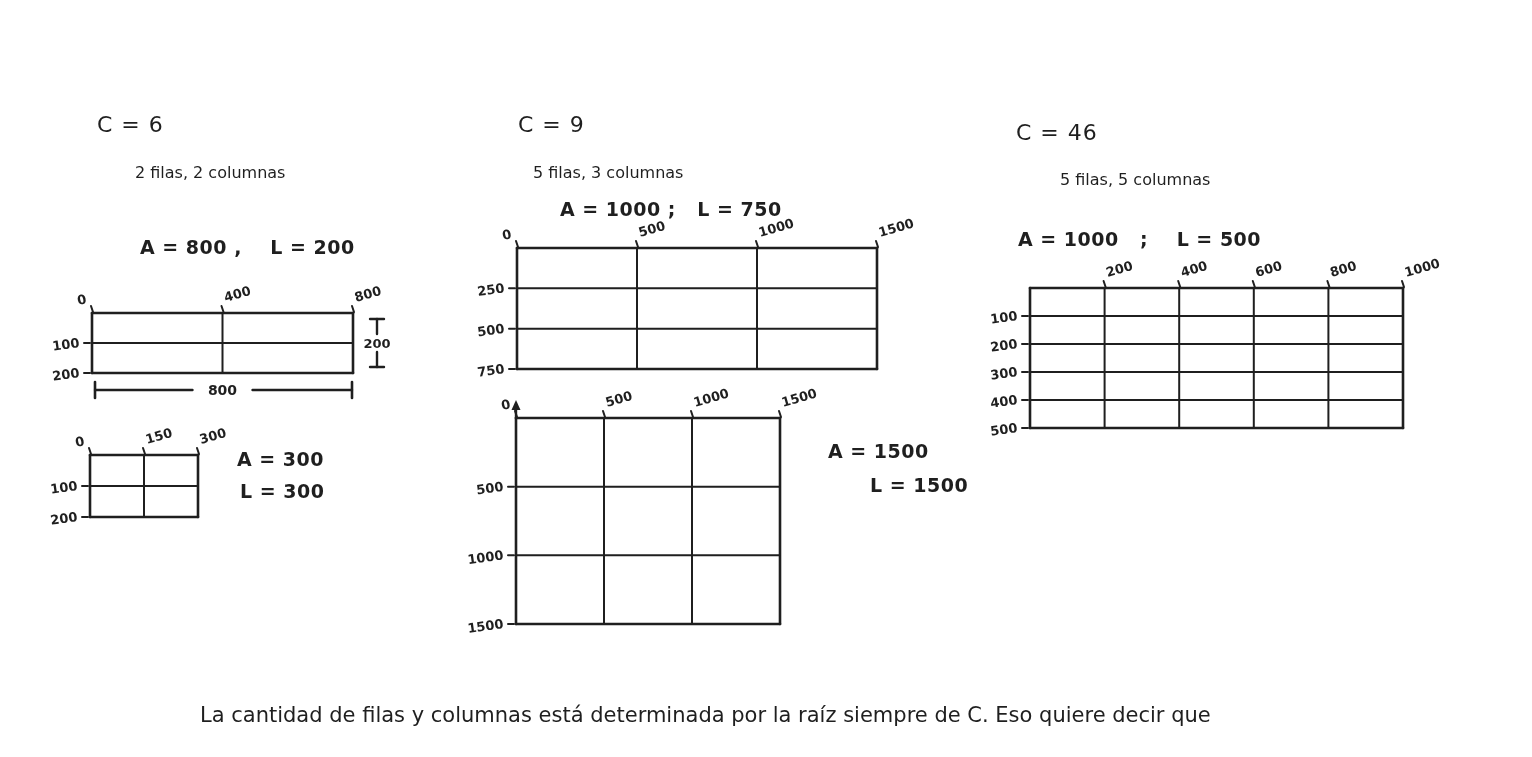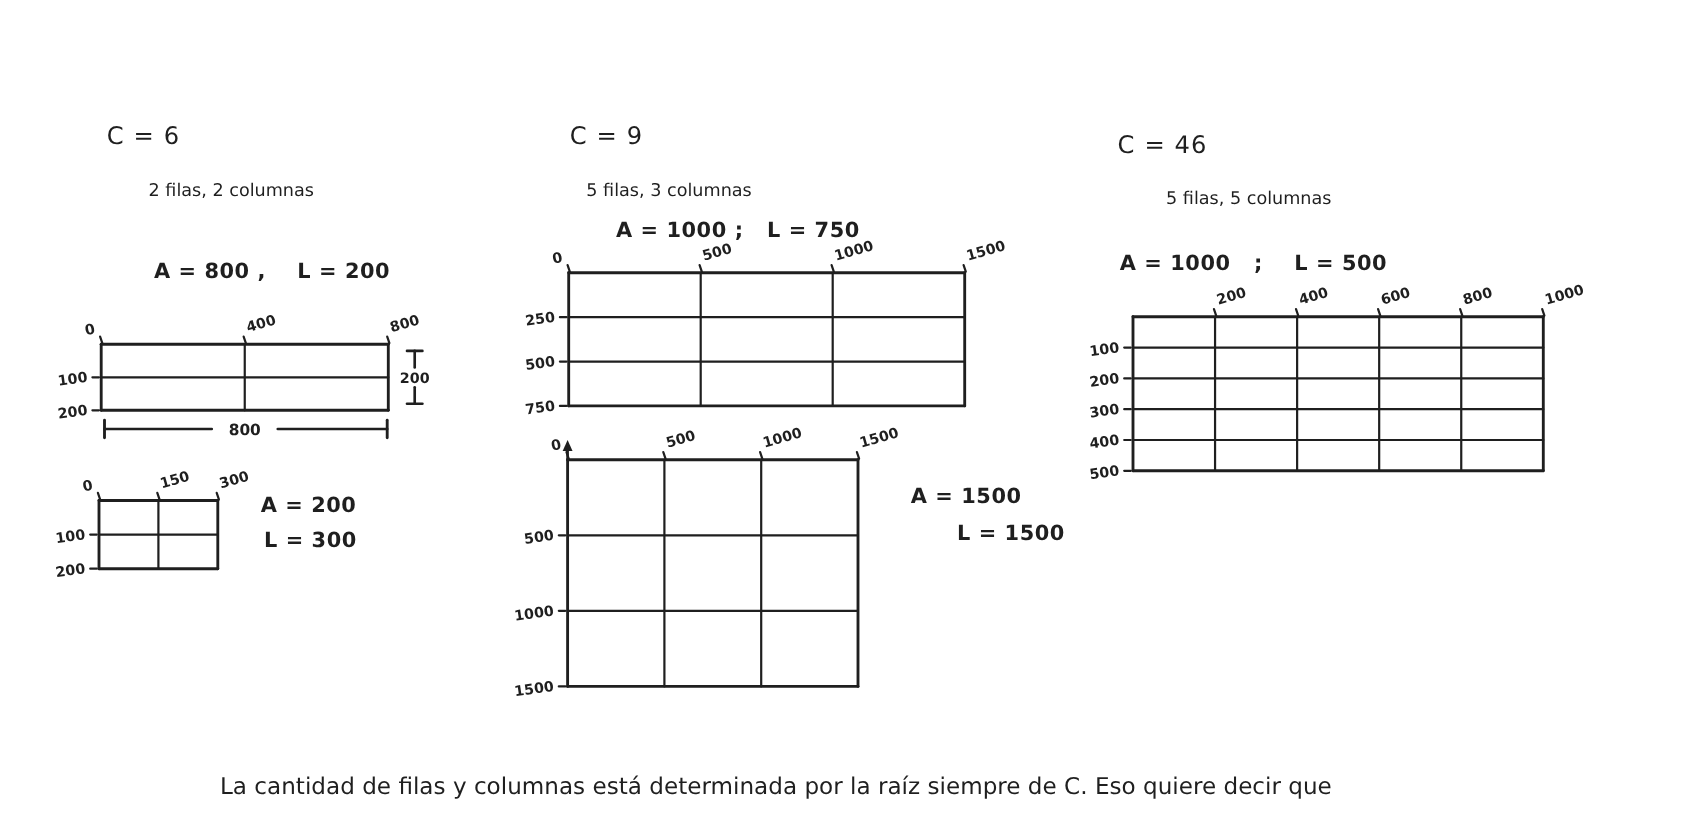--- a/index.html
+++ b/index.html
@@ -65,21 +65,21 @@
         <text x="30" y="20" fill="#1f1f1f" font-size="13" font-weight="700" text-anchor="end" transform="rotate(-12 30 20)">0</text>
         <line x1="88" y1="23" x2="90" y2="29" stroke="#1f1f1f" stroke-width="2" stroke-linecap="round"></line>
         <text x="92" y="19" fill="#1f1f1f" font-size="13" font-weight="700" text-anchor="start" transform="rotate(-16 92 19)">150</text>
         <line x1="142" y1="23" x2="144" y2="29" stroke="#1f1f1f" stroke-width="2" stroke-linecap="round"></line>
         <text x="146" y="19" fill="#1f1f1f" font-size="13" font-weight="700" text-anchor="start" transform="rotate(-16 146 19)">300</text>
         <line x1="27" y1="61" x2="33" y2="61" stroke="#1f1f1f" stroke-width="2" stroke-linecap="round"></line>
         <text x="23" y="65" fill="#1f1f1f" font-size="13" font-weight="700" text-anchor="end" transform="rotate(-8 23 65)">100</text>
         <line x1="27" y1="92" x2="33" y2="92" stroke="#1f1f1f" stroke-width="2" stroke-linecap="round"></line>
         <text x="23" y="96" fill="#1f1f1f" font-size="13" font-weight="700" text-anchor="end" transform="rotate(-8 23 96)">200</text>
       </svg>
-    <div class="abs cap" style="left:237px;top:448px;">A = 200</div>
+    <div class="abs cap" style="left:237px;top:448px;">A = 300</div>
     <div class="abs cap" style="left:240px;top:480px;">L = 300</div>
   </div>
 
   <div>
     <div class="abs h" style="left:518px;top:112px;text-align:center;">C = 9</div>
     <div class="abs sub" style="left:533px;top:163px;">5 filas, 3 columnas</div>
     <div class="abs cap" style="left:560px;top:198px;">A = 1000 ;   L = 750</div>
     <svg class="grid" style="left:455px;top:215px;" width="440" height="165">
         <line x1="62" y1="33" x2="62" y2="154" stroke="#1f1f1f" stroke-width="2.6" stroke-linecap="round"></line>
         <line x1="182" y1="33" x2="182" y2="154" stroke="#1f1f1f" stroke-width="2" stroke-linecap="round"></line>

